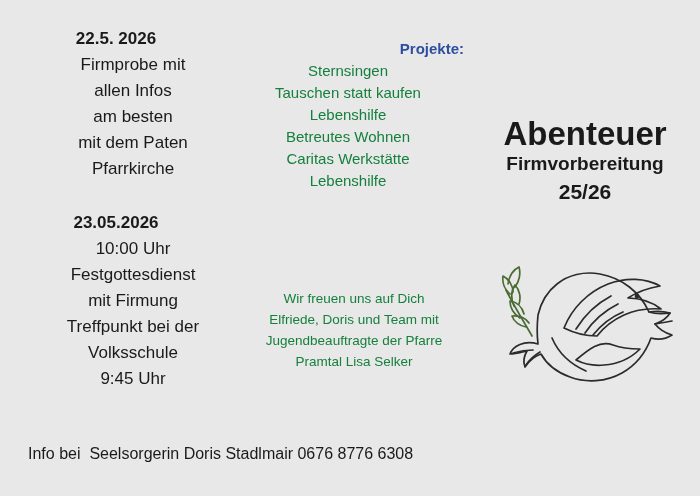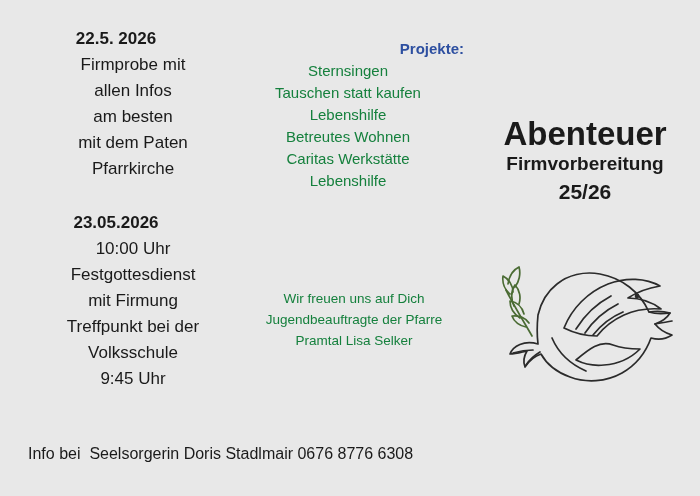--- a/index.html
+++ b/index.html
@@ -165,20 +165,21 @@
       <div>Tauschen statt kaufen</div>
       <div>Lebenshilfe</div>
       <div>Betreutes Wohnen</div>
       <div>Caritas Werkstätte</div>
       <div>Lebenshilfe</div>
     </div>
   </div>
 
   <div class="closing">
     <div>Wir freuen uns auf Dich</div>
+    <div>Elfriede, Doris und Team mit</div>
     <div>Jugendbeauftragte der Pfarre</div>
     <div>Pramtal Lisa Selker</div>
   </div>
 
   <div class="right-col">
     <div class="title-main">Abenteuer</div>
     <div class="title-sub">Firmvorbereitung</div>
     <div class="title-year">25/26</div>
   </div>
 

